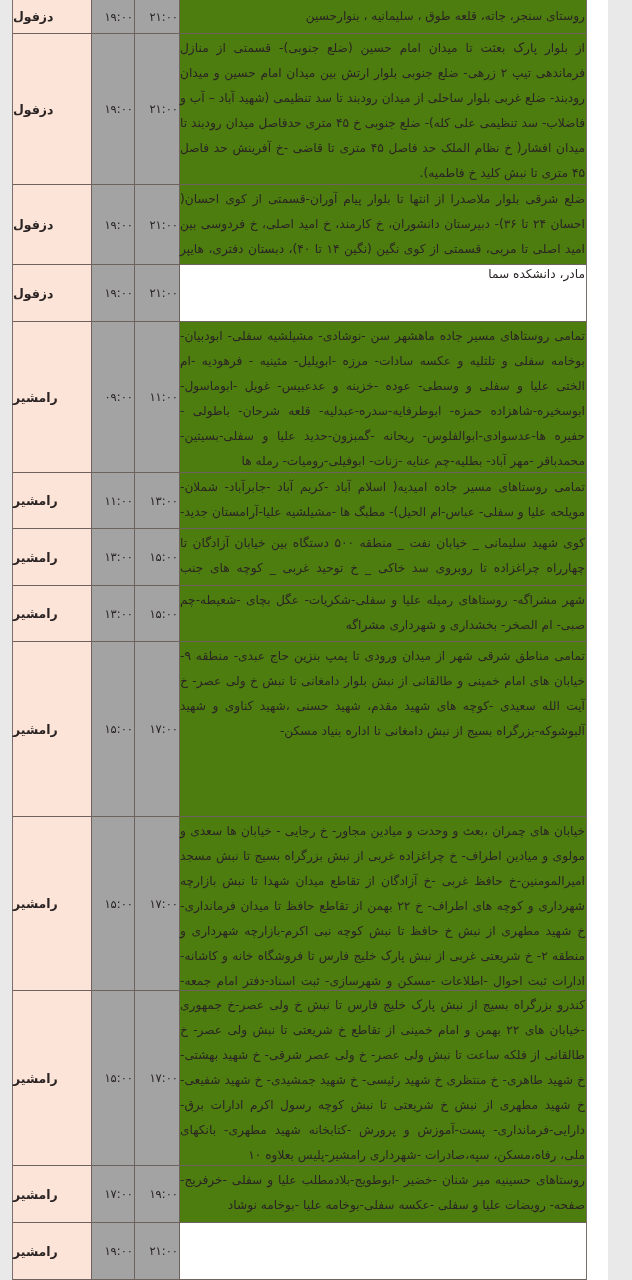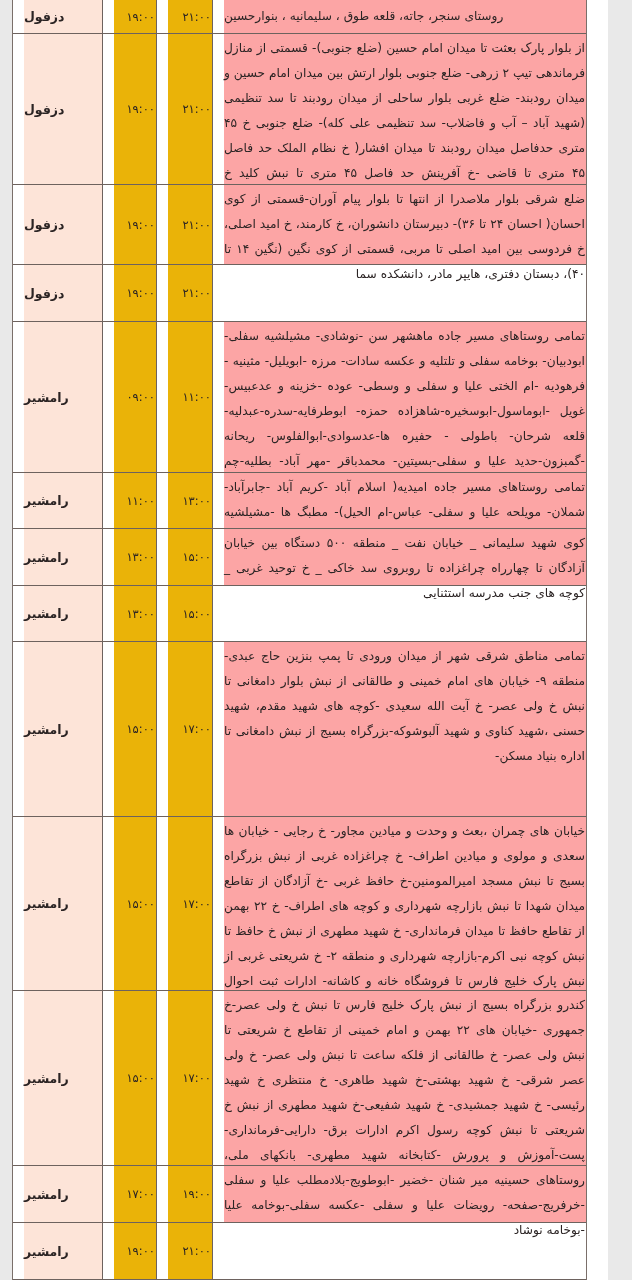--- a/index.html
+++ b/index.html
@@ -24,52 +24,50 @@
     .row {
       position: relative;
       display: flex;
       border-bottom: 1px solid #6d625e;
       box-sizing: border-box;
     }
     .cell {
       box-sizing: border-box;
       display: flex; align-items: center;
       color: #2b2424;
-      margin-left: 11px;
     }
     .city {
       width: 79px; background: #fde4d8;
       justify-content: flex-end;
       font-size: 12.5px; font-weight: bold;
       padding-right: 1px;
       direction: rtl;
       border-right: 1px solid #6d625e;
     }
     .time {
-      background: #eab308;
+      background: #a3a3a3;
       justify-content: flex-end;
       font-size: 11.5px;
       padding-right: 1px;
       border-right: 1px solid #6d625e;
       font-family: "DejaVu Sans", sans-serif;
       letter-spacing: 0.2px;
     }
     .t-start { width: 43px; }
     .t-end { width: 45px; }
     .desc {
       flex: 1;
-      background: #fca5a5;
+      background: #4d7c0f;
       direction: rtl;
       text-align: justify;
       text-align-last: right;
       font-size: 12.2px;
       line-height: 25px;
       padding: 0 1px 0 0;
       align-items: flex-start;
-      justify-content: flex-end;
     }
     .desc span { display: block; padding-top: 2px; }
     .desc.center { align-items: center; }
     .desc.center span { padding-top: 0; }
   </style>
 </head>
 <body>
 
 <div class="page">
   <div class="table">
@@ -131,20 +129,23 @@
       <div class="cell time t-end">۱۵:۰۰</div>
       <div class="cell desc">
           <span>کوی شهید سلیمانی _ خیابان نفت _ منطقه ۵۰۰ دستگاه بین خیابان آزادگان تا چهارراه چراغزاده تا روبروی سد خاکی _ خ توحید غربی _ کوچه های جنب مدرسه استثنایی</span>
         </div>
     </div>
 
     <div class="row" style="height:56px;">
       <div class="cell city">رامشیر</div>
       <div class="cell time t-start">۱۳:۰۰</div>
       <div class="cell time t-end">۱۵:۰۰</div>
+      <div class="cell desc">
+          <span>شهر مشراگه- روستاهای رمیله علیا و سفلی-شکریات- عگل بچای -شعیطه-چم صبی- ام الصخر- بخشداری و شهرداری مشراگه</span>
+        </div>
     </div>
 
     <div class="row" style="height:175px;">
       <div class="cell city">رامشیر</div>
       <div class="cell time t-start">۱۵:۰۰</div>
       <div class="cell time t-end">۱۷:۰۰</div>
       <div class="cell desc">
         <div>
           <span>تمامی مناطق شرقی شهر از میدان ورودی تا پمپ بنزین حاج عبدی- منطقه ۹- خیابان های امام خمینی و طالقانی از نبش بلوار دامغانی تا نبش خ ولی عصر- خ آیت الله سعیدی -کوچه های شهید مقدم، شهید حسنی ،شهید کناوی و شهید آلبوشوکه-بزرگراه بسیج از نبش دامغانی تا اداره بنیاد مسکن-</span>
         </div>

